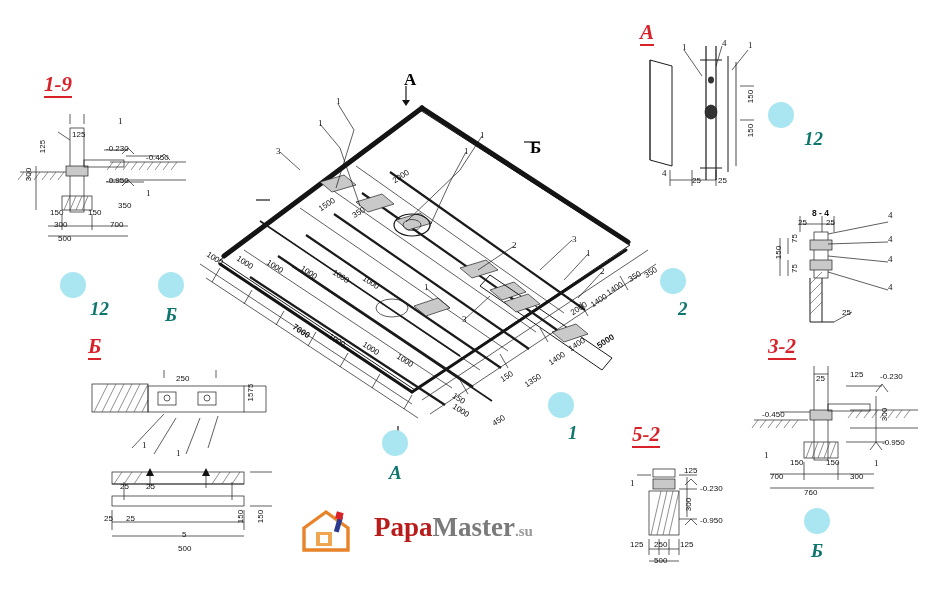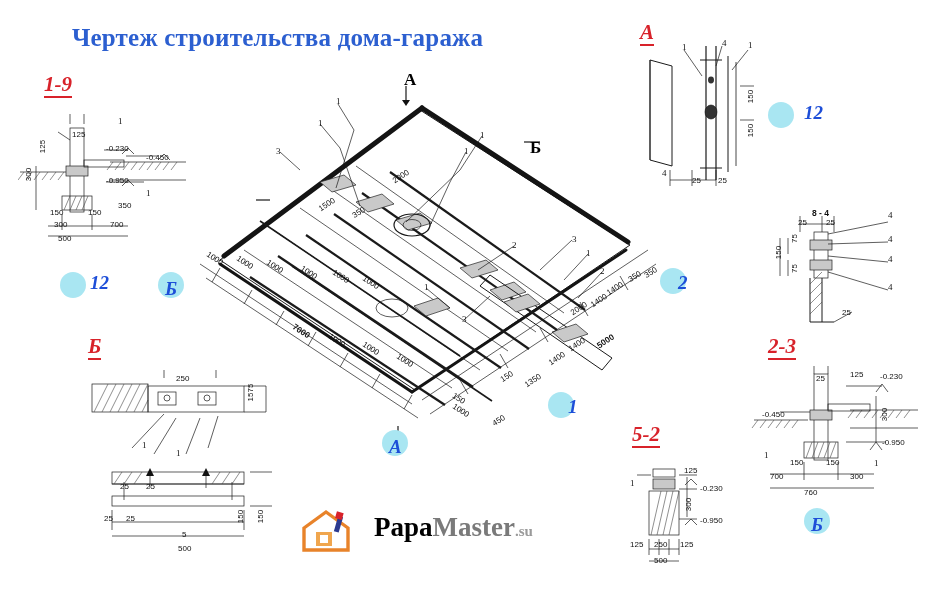--- a/index.html
+++ b/index.html
@@ -51,22 +51,23 @@
     height: 26px;
     border-radius: 50%;
     background: #a9e6f2;
     display: block;
   }
   .ball-label {
     font-family: "Liberation Serif", serif;
     font-style: italic;
     font-weight: bold;
     font-size: 19px;
-    color: #1d4ed8;
+    color: #0f766e;
     white-space: nowrap;
+    margin-top: 26px;
   }
 
   
   .dim {
     font-family: "Liberation Sans", sans-serif;
     font-size: 8px;
     color: #111;
     white-space: nowrap;
   }
   .dim-b {
@@ -93,42 +94,41 @@
   #logo-text {
     position: absolute;
     left: 78px;
     top: 4px;
     font-family: "Liberation Serif", serif;
     font-size: 27px;
     font-weight: bold;
     color: #7a7a7a;
     white-space: nowrap;
   }
-  #logo-text .accent { color: #000000; }
+  #logo-text .accent { color: #b91c1c; }
   #logo-text .suffix { font-size: 15px; color: #9a9a9a; }
   .house-icon { position: absolute; left: 0; top: 0; }
 
   
   .ink { stroke: #1a1a1a; fill: none; }
   .ink-thin { stroke: #1a1a1a; fill: none; stroke-width: 0.7; }
   .ink-med { stroke: #1a1a1a; fill: none; stroke-width: 1.3; }
   .hatch { stroke: #444; stroke-width: 0.6; fill: none; }
   .fillgray { fill: #c9c9c9; stroke: #222; stroke-width: 0.7; }
 </style>
 </head>
 <body>
 
 <div id="page">
 
-  <div class="abs" id="title">Чертеж строительства дома-гаража</div>
 
   <div class="abs sec-label" style="left:44px;top:74px;">1-9</div>
   <div class="abs sec-label" style="left:640px;top:22px;">А</div>
   <div class="abs sec-label" style="left:88px;top:336px;">Б</div>
-  <div class="abs sec-label" style="left:768px;top:336px;">2-3</div>
+  <div class="abs sec-label" style="left:768px;top:336px;">3-2</div>
   <div class="abs sec-label" style="left:632px;top:424px;">5-2</div>
 
   <div class="abs" style="left:160px;top:70px;width:520px;height:370px;">
     <svg width="520" height="370" viewBox="0 0 520 370">
 
       <g class="ink-med">
         <path d="M60 190 L260 40 L470 175 L255 320 Z" stroke-width="1"></path>
       </g>
 
       <g stroke="#141414" fill="none" stroke-width="5" stroke-linecap="round">

